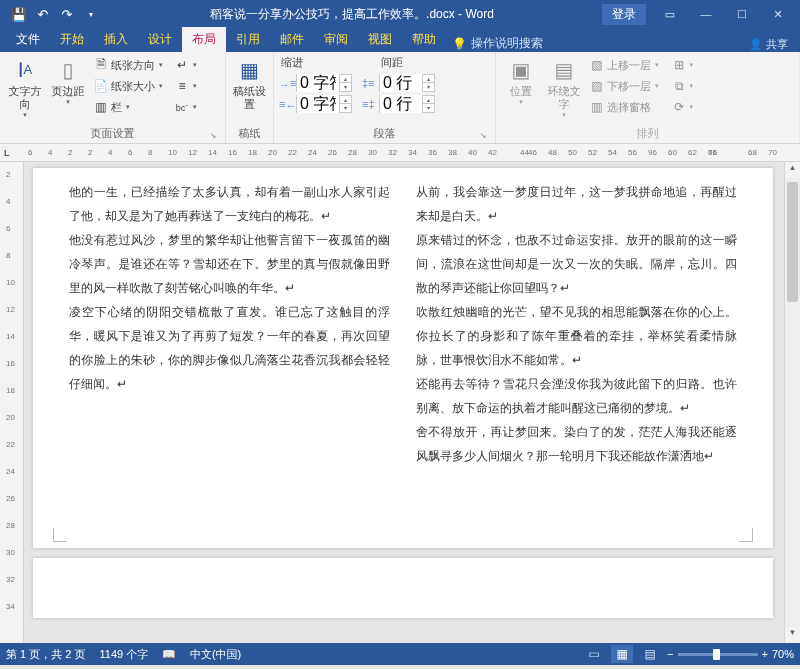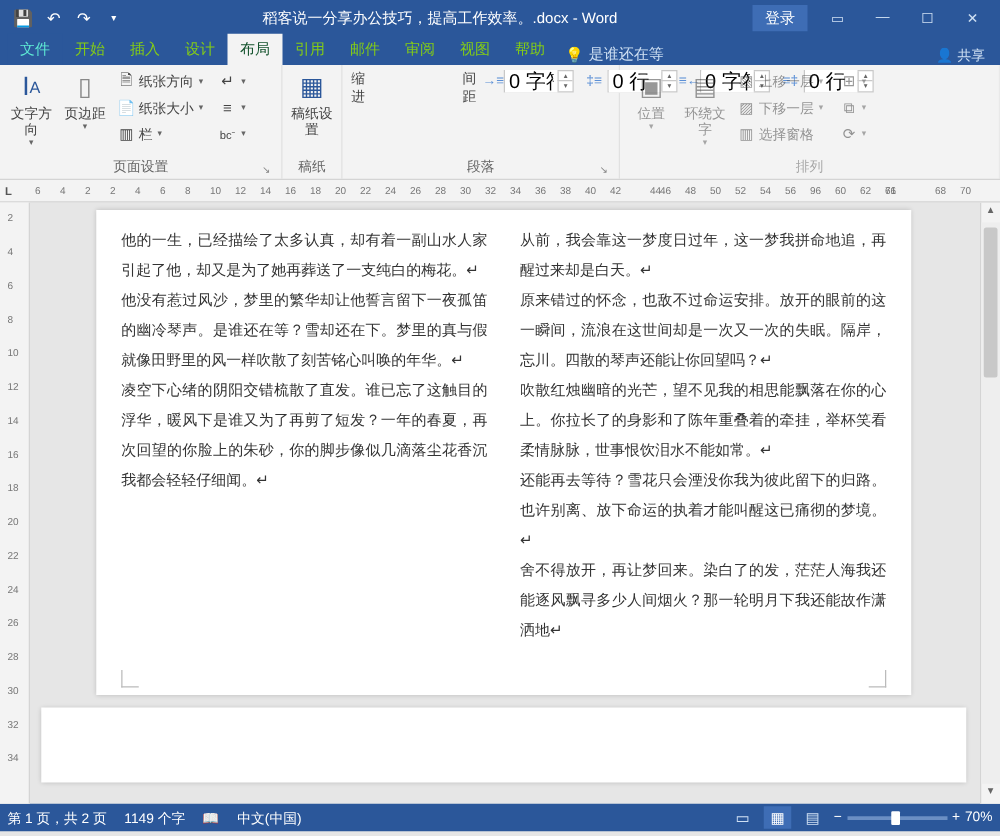--- a/index.html
+++ b/index.html
@@ -9,23 +9,23 @@
 .titlebar { height: 28px; background: #2b579a; display: flex; align-items: center; color: #fff; padding: 0 4px; }
 .titlebar .qat { display: flex; gap: 2px; align-items: center; padding-left: 4px; }
 .titlebar .qat .qbtn { width: 22px; height: 22px; display: flex; align-items: center; justify-content: center; color: #fff; font-size: 13px; }
 .titlebar .title { flex: 1; text-align: center; font-size: 12px; color: #fff; white-space: nowrap; overflow: hidden; }
 .titlebar .wincontrols { display: flex; align-items: center; }
 .titlebar .login { background: #3e6db5; padding: 2px 10px; font-size: 12px; margin-right: 6px; }
 .titlebar .winbtn { width: 36px; height: 28px; display: flex; align-items: center; justify-content: center; color: #cfe0f3; font-size: 11px; }
 
 
 .tabs { height: 24px; background: #2b579a; display: flex; align-items: flex-end; padding: 0 6px; }
-.tabs .tab { padding: 4px 10px 4px; color: #84cc16; font-size: 12px; cursor: pointer; }
-.tabs .tab.active { background: #f3f3f3; color: #14532d; }
-.tabs .filetab { background: #2b579a; color: #5eead4; }
+.tabs .tab { padding: 4px 10px 4px; color: #fde047; font-size: 12px; cursor: pointer; }
+.tabs .tab.active { background: #f3f3f3; color: #be185d; }
+.tabs .filetab { background: #2b579a; color: #ffffff; }
 .tabs .tell { display: flex; align-items: center; color: #cfe0f3; margin-left: 6px; gap: 4px; }
 .tabs .share { margin-left: auto; color: #cfe0f3; display: flex; align-items: center; gap: 3px; padding-right: 6px; font-size: 11px; }
 
 
 .ribbon { background: #f3f3f3; border-bottom: 1px solid #d4d4d4; display: flex; height: 92px; }
 .group { border-right: 1px solid #e1e1e1; padding: 3px 5px 0; display: flex; flex-direction: column; }
 .group .group-body { flex: 1; display: flex; align-items: flex-start; gap: 3px; }
 .group .group-label { text-align: center; font-size: 11px; color: #666; padding: 2px 0; position: relative; }
 .group .launcher { position: absolute; right: 2px; bottom: 2px; width: 10px; height: 10px; font-size: 8px; color: #888; }
 
@@ -50,21 +50,21 @@
 
 
 .ruler-h { height: 18px; background: #f3f3f3; border-bottom: 1px solid #d4d4d4; display: flex; align-items: center; font-size: 8px; color: #777; padding-left: 24px; position: relative; }
 .ruler-h .tick { position: absolute; top: 4px; font-size: 8px; }
 .ruler-h .L { position: absolute; left: 4px; font-size: 9px; color: #555; font-weight: bold; }
 
 .docarea { display: flex; height: 481px; background: #e6e6e6; }
 .ruler-v { width: 24px; background: #f3f3f3; border-right: 1px solid #d4d4d4; position: relative; font-size: 8px; color: #777; }
 .ruler-v .tick { position: absolute; left: 6px; }
 .pagewrap { flex: 1; overflow: auto; padding: 6px 8px 6px 6px; }
-.page { background: #fff; box-shadow: 0 0 4px rgba(0,0,0,0.2); margin: 0 auto; width: 652px; min-height: 380px; padding: 12px 20px 40px; display: flex; gap: 26px; position: relative; }
+.page { background: #fff; box-shadow: 0 0 4px rgba(0,0,0,0.2); margin: 0 auto; width: 740px; min-height: 380px; padding: 12px 36px 40px; display: flex; gap: 26px; position: relative; }
 .col { flex: 1; font-size: 12px; color: #333; line-height: 2.0; text-align: justify; font-family: "SimSun", serif; }
 .col p { margin-bottom: 0; }
 .page .corner { position: absolute; width: 14px; height: 14px; border: 1px solid #bbb; }
 .page .bl { bottom: 6px; left: 20px; border-top: none; border-right: none; }
 .page .br { bottom: 6px; right: 20px; border-top: none; border-left: none; }
 .emptypage { background: #fff; box-shadow: 0 0 4px rgba(0,0,0,0.2); margin: 10px auto 0; width: 740px; height: 60px; }
 
 .vscroll { width: 16px; background: #f3f3f3; border-left: 1px solid #d4d4d4; display: flex; flex-direction: column; }
 .vscroll .sbtn { height: 16px; font-size: 9px; text-align: center; color: #666; }
 .vscroll .track { flex: 1; background: #eee; position: relative; }
@@ -109,21 +109,21 @@
   <div class="tab">插入</div>
   <div class="tab">设计</div>
   <div class="tab active">布局</div>
   <div class="tab">引用</div>
   <div class="tab">邮件</div>
   <div class="tab">审阅</div>
   <div class="tab">视图</div>
   <div class="tab">帮助</div>
   <div class="tell">
     <span>💡</span>
-    <span>是谁还在等</span>
+    <span>操作说明搜索</span>
   </div>
   <div class="share">
     <span>👤</span>
     <span>共享</span>
   </div>
 </div>
 
 <div class="ribbon">
 
   <div class="group" style="width:226px;">
@@ -177,21 +177,21 @@
     <div class="group-body">
       <div class="bigbtn" style="width:42px;">
         <div class="ico" style="color:#2b579a;">▦</div>
         <span>稿纸设置</span>
       </div>
     </div>
     <div class="group-label">稿纸</div>
   </div>
 
   <div class="group" style="width:222px;">
-    <div class="group-body" style="flex-direction:row;gap:1px;width:100%;">
+    <div class="group-body" style="flex-direction:column;gap:1px;width:100%;">
       <div style="display:flex;gap:16px;">
         <div class="indent-label">缩进</div>
         <div class="indent-label" style="margin-left:56px;">间距</div>
       </div>
       <div style="display:flex;gap:10px;">
         <div class="indent-row">
           <span class="ico">→≡</span>
           <div class="spin">
               <input value="0 字符" style="">
               <div class="spinbtns">

